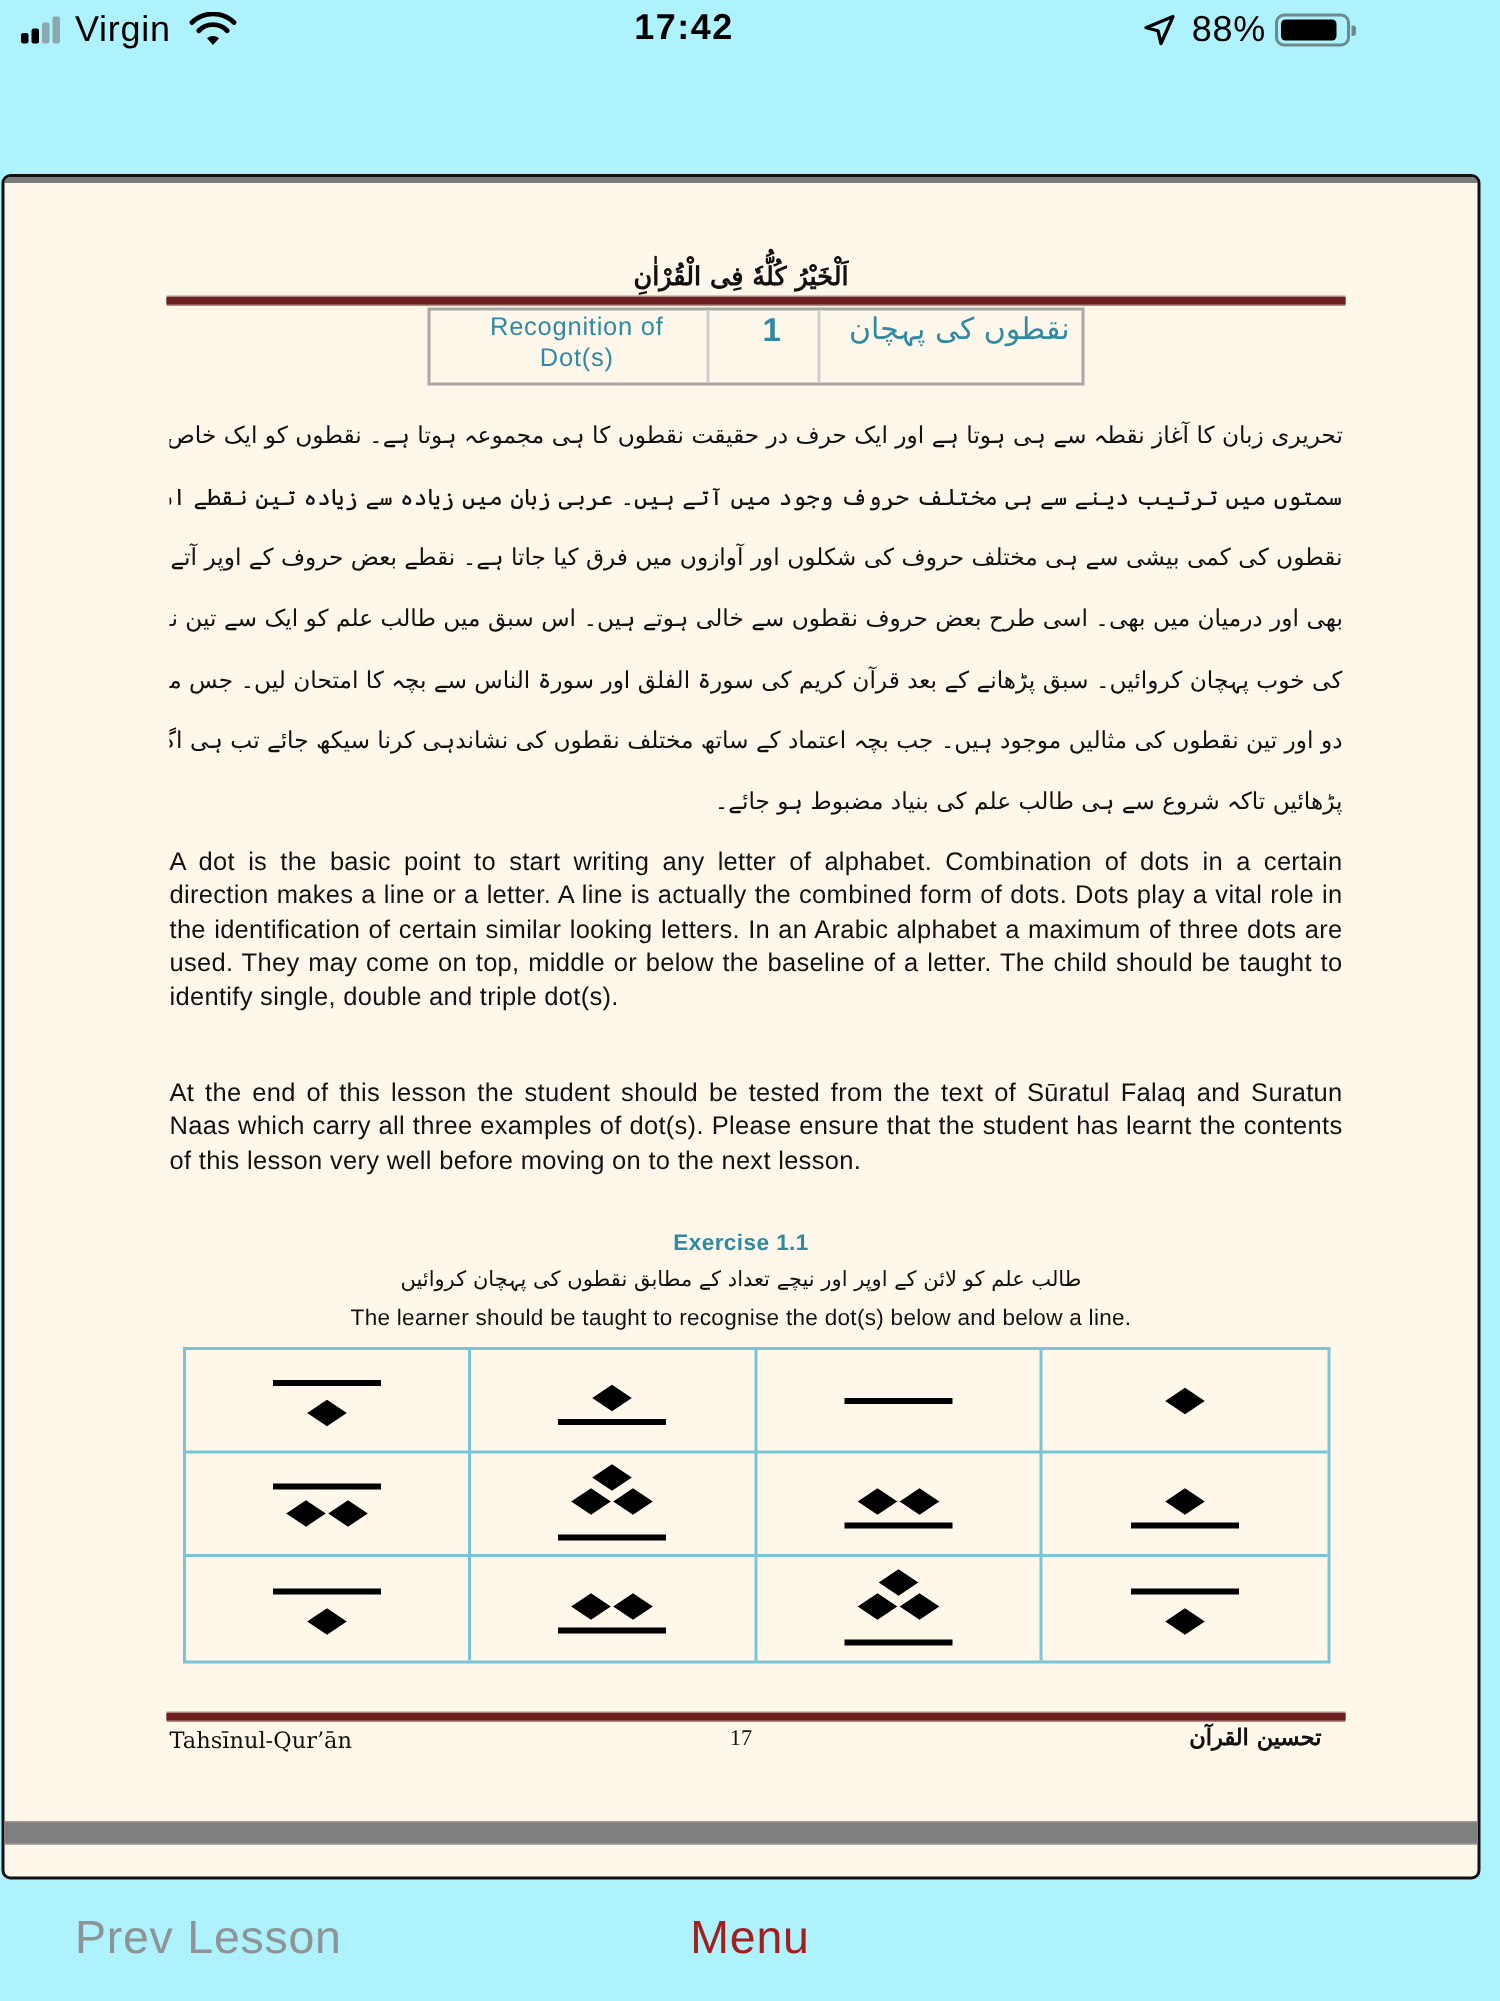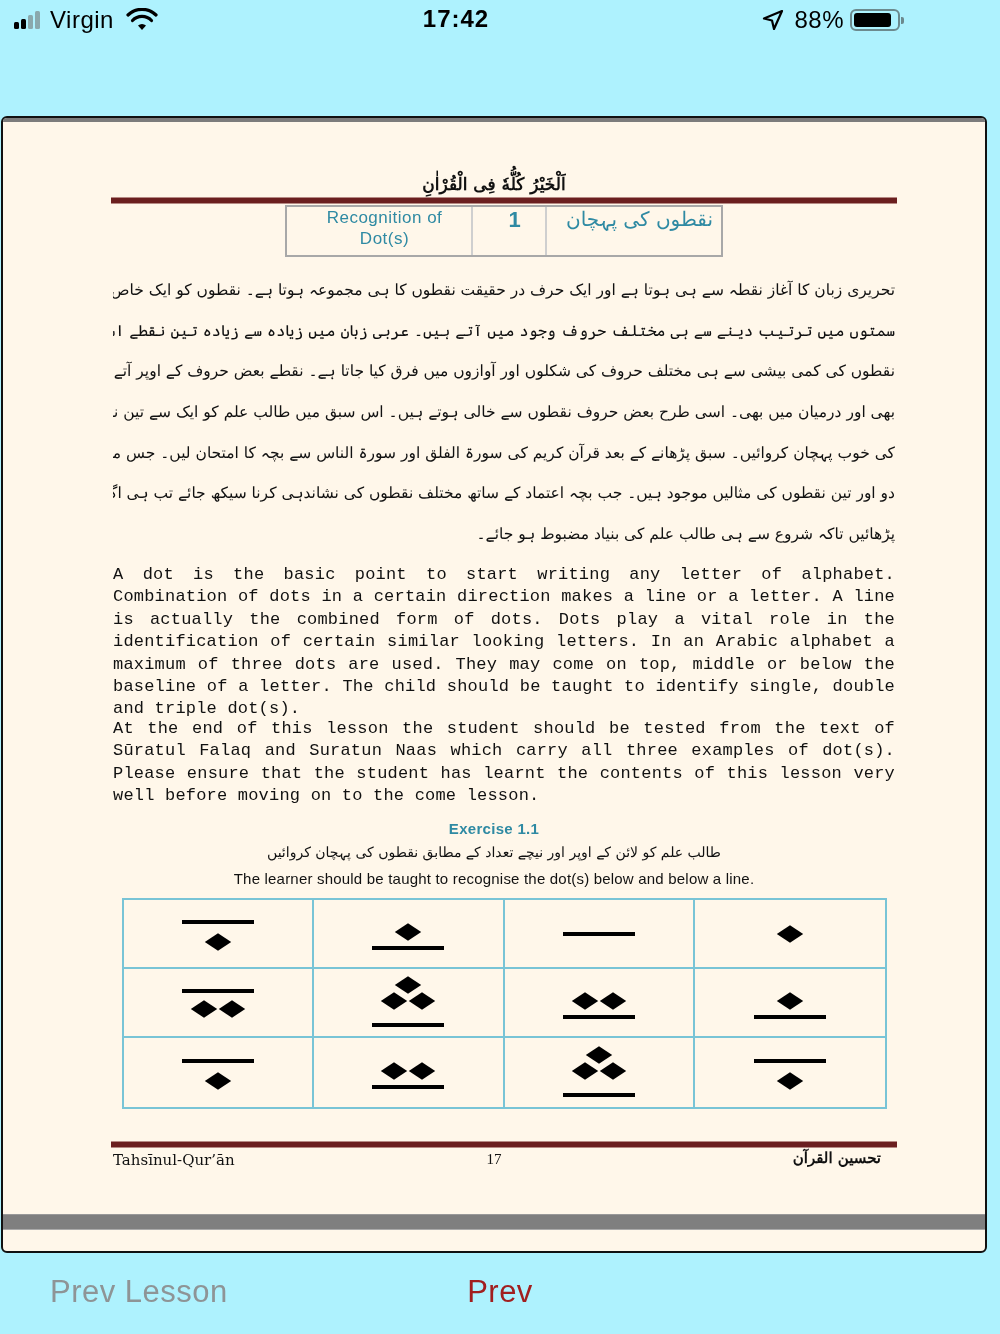--- a/index.html
+++ b/index.html
@@ -86,21 +86,21 @@
       position: absolute; left: 110px; width: 782px; top: 152px;
       direction: rtl; text-align: justify;
       font-family: "DejaVu Serif", serif; font-size: 15.5px; line-height: 40.7px; color: #111;
     }
     .urdu-line { display: block; height: 40.7px; white-space: nowrap; overflow: hidden; text-align-last: justify; text-align: justify; }
     .urdu-line.last { text-align-last: right; }
 
     
     .en-para {
       position: absolute; left: 110px; width: 782px;
-      font-family: Liberation Mono, monospace; font-size: 17px; line-height: 22.4px; color: #111;
+      font-family: Liberation Sans, sans-serif; font-size: 17px; line-height: 22.4px; color: #111;
       text-align: justify; letter-spacing: 0.2px;
     }
     .en-para.p1 { top: 446px; }
     .en-para.p2 { top: 600px; }
 
     
     .exercise-title {
       position: absolute; left: 0; right: 0; top: 702px; text-align: center;
       color: #2f8aa3; font-size: 15px; font-weight: bold; letter-spacing: 0.3px;
     }
@@ -203,21 +203,21 @@
     <span class="urdu-line">تحریری زبان کا آغاز نقطہ سے ہی ہوتا ہے اور ایک حرف در حقیقت نقطوں کا ہی مجموعہ ہوتا ہے۔ نقطوں کو ایک خاص سمت یا</span>
     <span class="urdu-line">سمتوں میں ترتیب دینے سے ہی مختلف حروف وجود میں آتے ہیں۔ عربی زبان میں زیادہ سے زیادہ تین نقطے استعمال ہوتے ہیں۔</span>
     <span class="urdu-line">نقطوں کی کمی بیشی سے ہی مختلف حروف کی شکلوں اور آوازوں میں فرق کیا جاتا ہے۔ نقطے بعض حروف کے اوپر آتے ہیں، نیچے</span>
     <span class="urdu-line">بھی اور درمیان میں بھی۔ اسی طرح بعض حروف نقطوں سے خالی ہوتے ہیں۔ اس سبق میں طالب علم کو ایک سے تین نقطوں</span>
     <span class="urdu-line">کی خوب پہچان کروائیں۔ سبق پڑھانے کے بعد قرآن کریم کی سورۃ الفلق اور سورۃ الناس سے بچہ کا امتحان لیں۔ جس میں ایک،</span>
     <span class="urdu-line">دو اور تین نقطوں کی مثالیں موجود ہیں۔ جب بچہ اعتماد کے ساتھ مختلف نقطوں کی نشاندہی کرنا سیکھ جائے تب ہی اگلا سبق</span>
     <span class="urdu-line last">پڑھائیں تاکہ شروع سے ہی طالب علم کی بنیاد مضبوط ہو جائے۔</span>
   </div>
 
   <p class="en-para p1">A dot is the basic point to start writing any letter of alphabet. Combination of dots in a certain direction makes a  line or a letter. A line is  actually the combined form of dots. Dots play a vital role in the identification of certain similar looking letters. In an Arabic alphabet a maximum of three dots are used. They may come on top, middle or below the baseline of a letter.  The child should be taught to identify single, double and triple dot(s).</p>
-  <p class="en-para p2">At the end of this lesson the student should be tested from the text of Sūratul Falaq and Suratun Naas which carry all three examples of dot(s). Please ensure that the student has learnt the contents of this lesson very well before moving on to the come lesson.</p>
+  <p class="en-para p2">At the end of this lesson the student should be tested from the text of Sūratul Falaq and Suratun Naas which carry all three examples of dot(s). Please ensure that the student has learnt the contents of this lesson very well before moving on to the next lesson.</p>
 
   <div class="exercise-title">Exercise 1.1</div>
   <div class="exercise-urdu">طالب علم کو لائن کے اوپر اور نیچے تعداد کے مطابق نقطوں کی پہچان کروائیں</div>
   <div class="exercise-en">The learner should be taught to recognise the dot(s) below and below a line.</div>
 
   <div class="dots-grid" id="dots-grid">
       <div class="gcell">
         <svg viewBox="0 0 120 64">
           <rect x="24" y="18" width="72" height="4" fill="#000"></rect>
           <polygon points="60,31.2 73.2,40 60,48.8 46.8,40" fill="#000"></polygon>
@@ -299,14 +299,14 @@
   <div class="title-rule bottom"></div>
   <div class="footer-left">Tahsīnul-Qur’ān</div>
   <div class="footer-page">17</div>
   <div class="footer-right">تحسین القرآن</div>
 
   <div class="scroll-bar"></div>
 </div>
 
 <div class="bottom-nav">
   <div class="nav-btn nav-prev">Prev Lesson</div>
-  <div class="nav-btn nav-menu">Prev</div>
+  <div class="nav-btn nav-menu">Menu</div>
 </div>
 
 </body></html>

